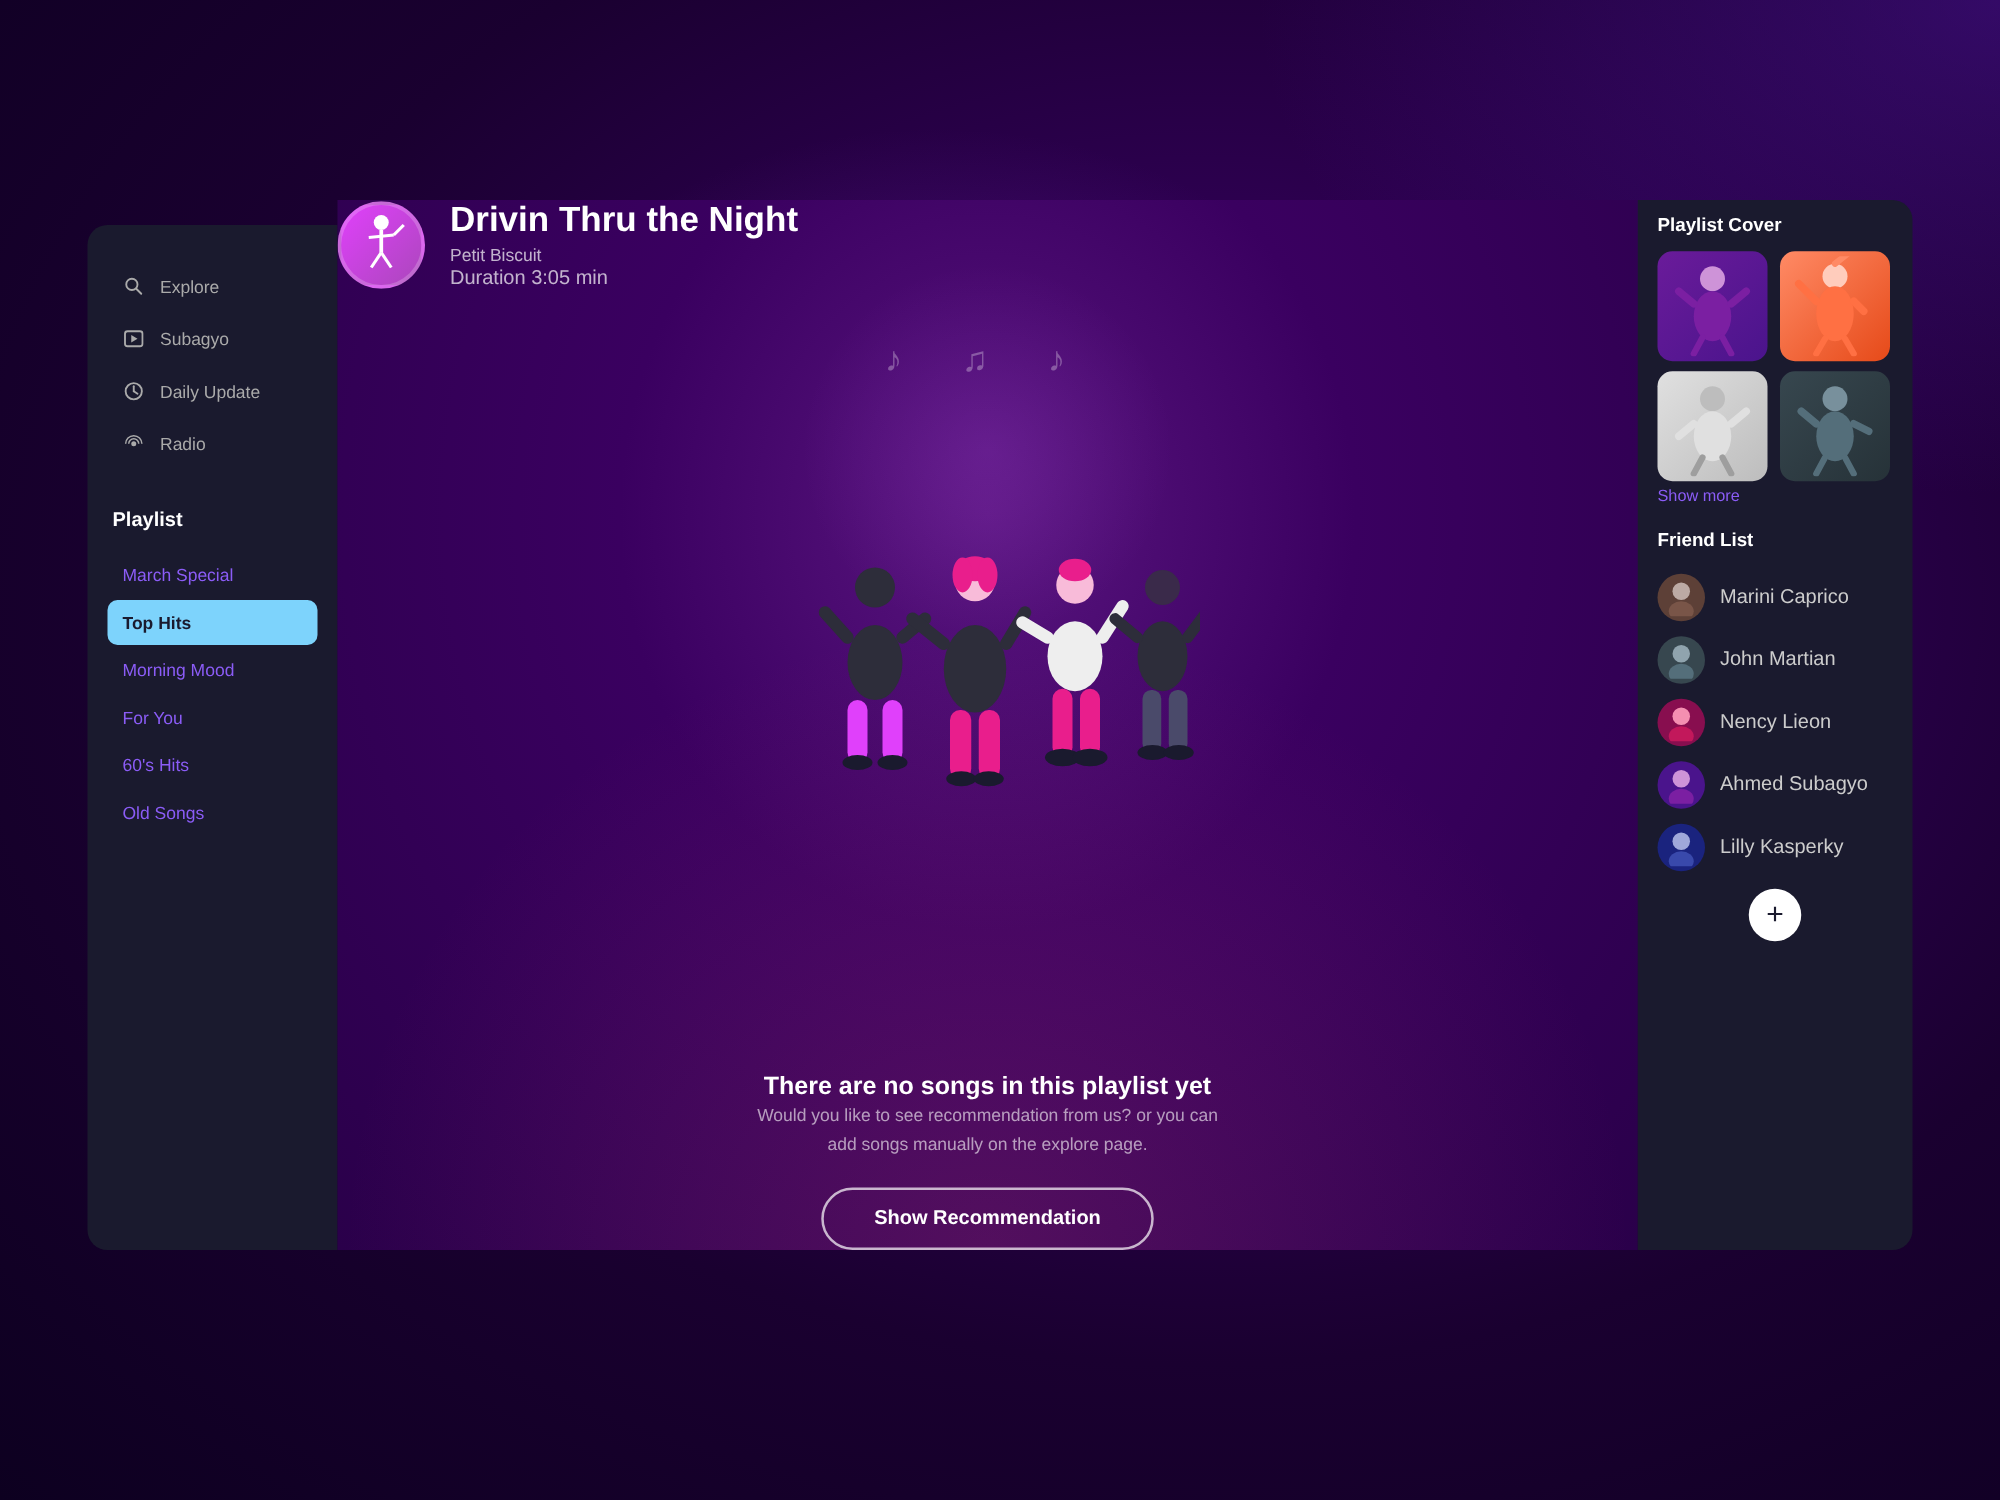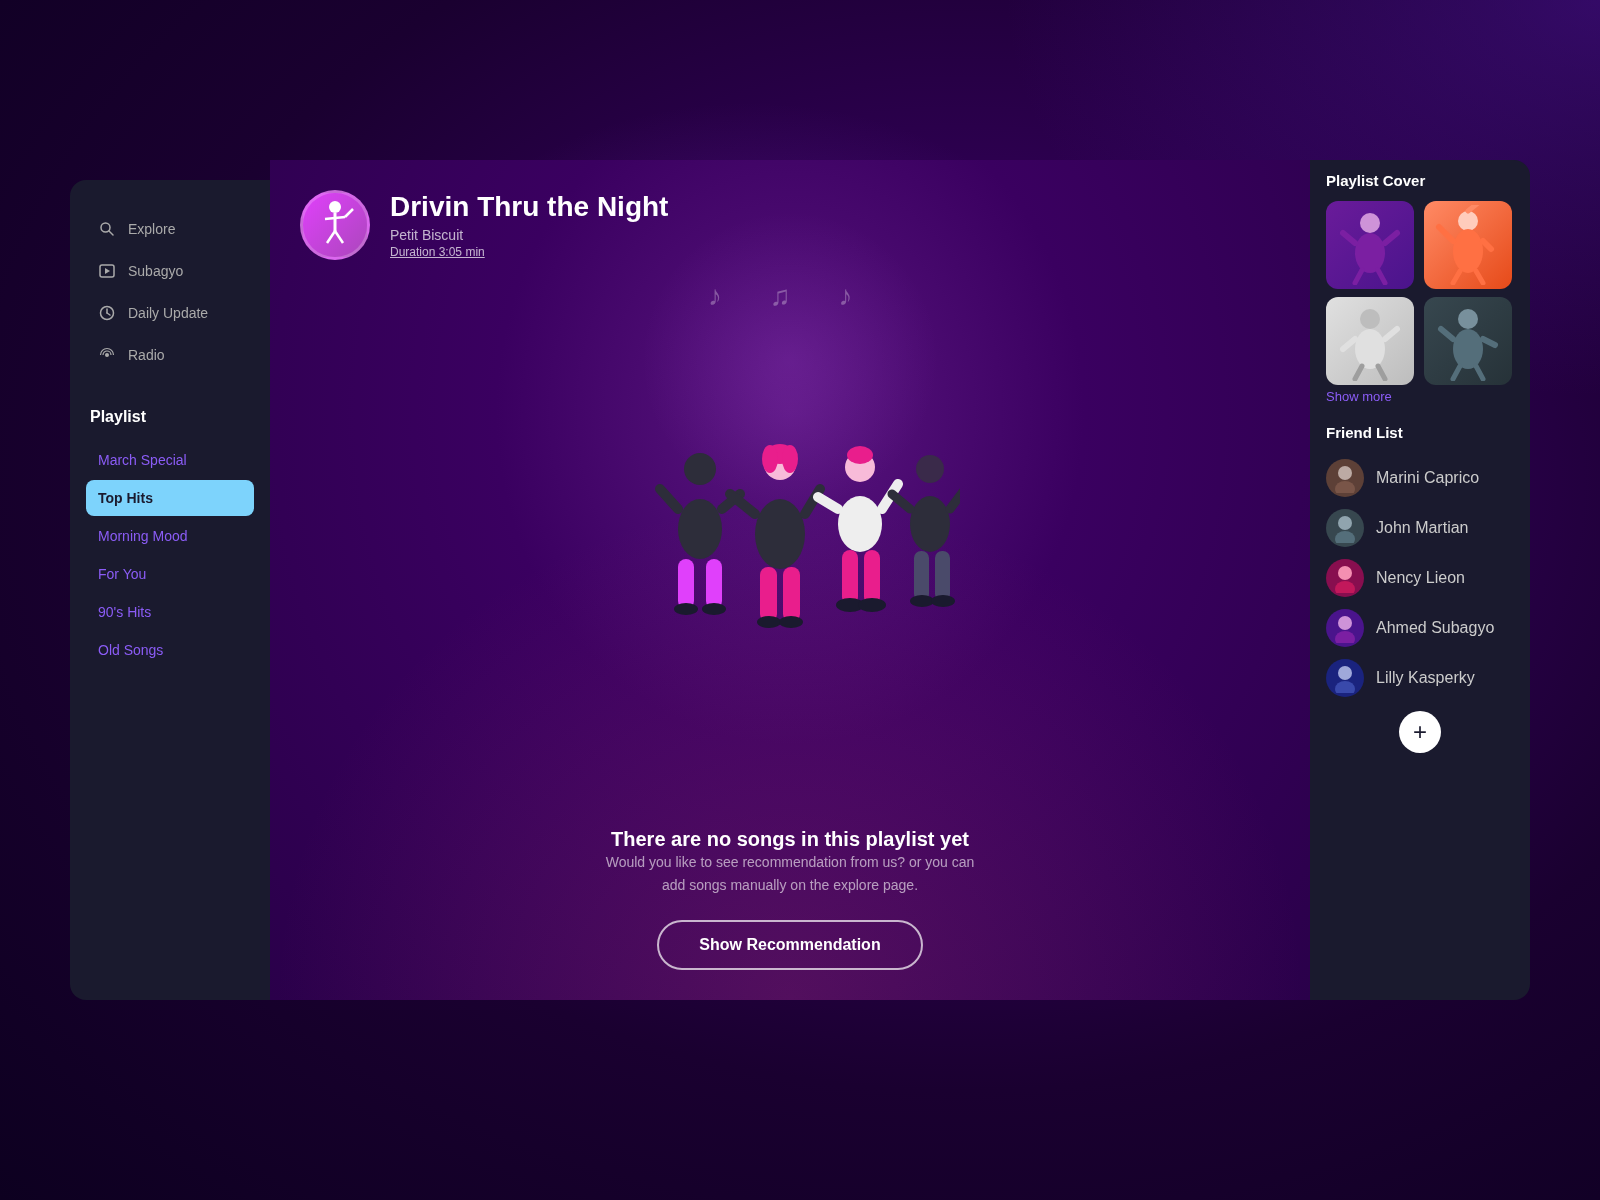--- a/index.html
+++ b/index.html
@@ -109,21 +109,21 @@
 
     
     .main-content {
       flex: 1;
       background: radial-gradient(ellipse at 50% 30%, #5a1580 0%, #3a0060 40%, #2a004a 100%);
       position: relative;
       overflow: hidden;
       display: flex;
       flex-direction: column;
       align-items: center;
-      padding: 30px;
+      gap: 20px;
     }
 
     
     .main-content::before {
       content: '';
       position: absolute;
       bottom: 0; left: 0; right: 0;
       height: 60%;
       background: radial-gradient(ellipse at 50% 100%, rgba(180, 60, 120, 0.25) 0%, transparent 70%);
       pointer-events: none;
@@ -165,23 +165,22 @@
       font-size: 28px;
       font-weight: 800;
     }
     .song-artist {
       color: rgba(255,255,255,0.7);
       font-size: 14px;
       margin-top: 4px;
     }
     .song-duration {
       color: rgba(255,255,255,0.7);
-      font-size: 12px;
+      font-size: 16px;
       margin-top: 2px;
-      text-decoration: underline;
     }
 
     .main-illustration {
       flex: 1;
       display: flex;
       align-items: center;
       justify-content: center;
       position: relative;
       z-index: 2;
     }
@@ -378,21 +377,21 @@
       </div>
     </div>
 
     <div class="playlist-section">
       <div class="playlist-title">Playlist</div>
 
       <div class="playlist-item">March Special</div>
       <div class="playlist-item active">Top Hits</div>
       <div class="playlist-item">Morning Mood</div>
       <div class="playlist-item">For You</div>
-      <div class="playlist-item">90's Hits</div>
+      <div class="playlist-item">60's Hits</div>
       <div class="playlist-item">Old Songs</div>
     </div>
   </div>
 
   <div class="main-content">
 
     <div class="main-header">
       <div class="avatar-circle">
 
         <svg width="60" height="60" viewBox="0 0 60 60">

